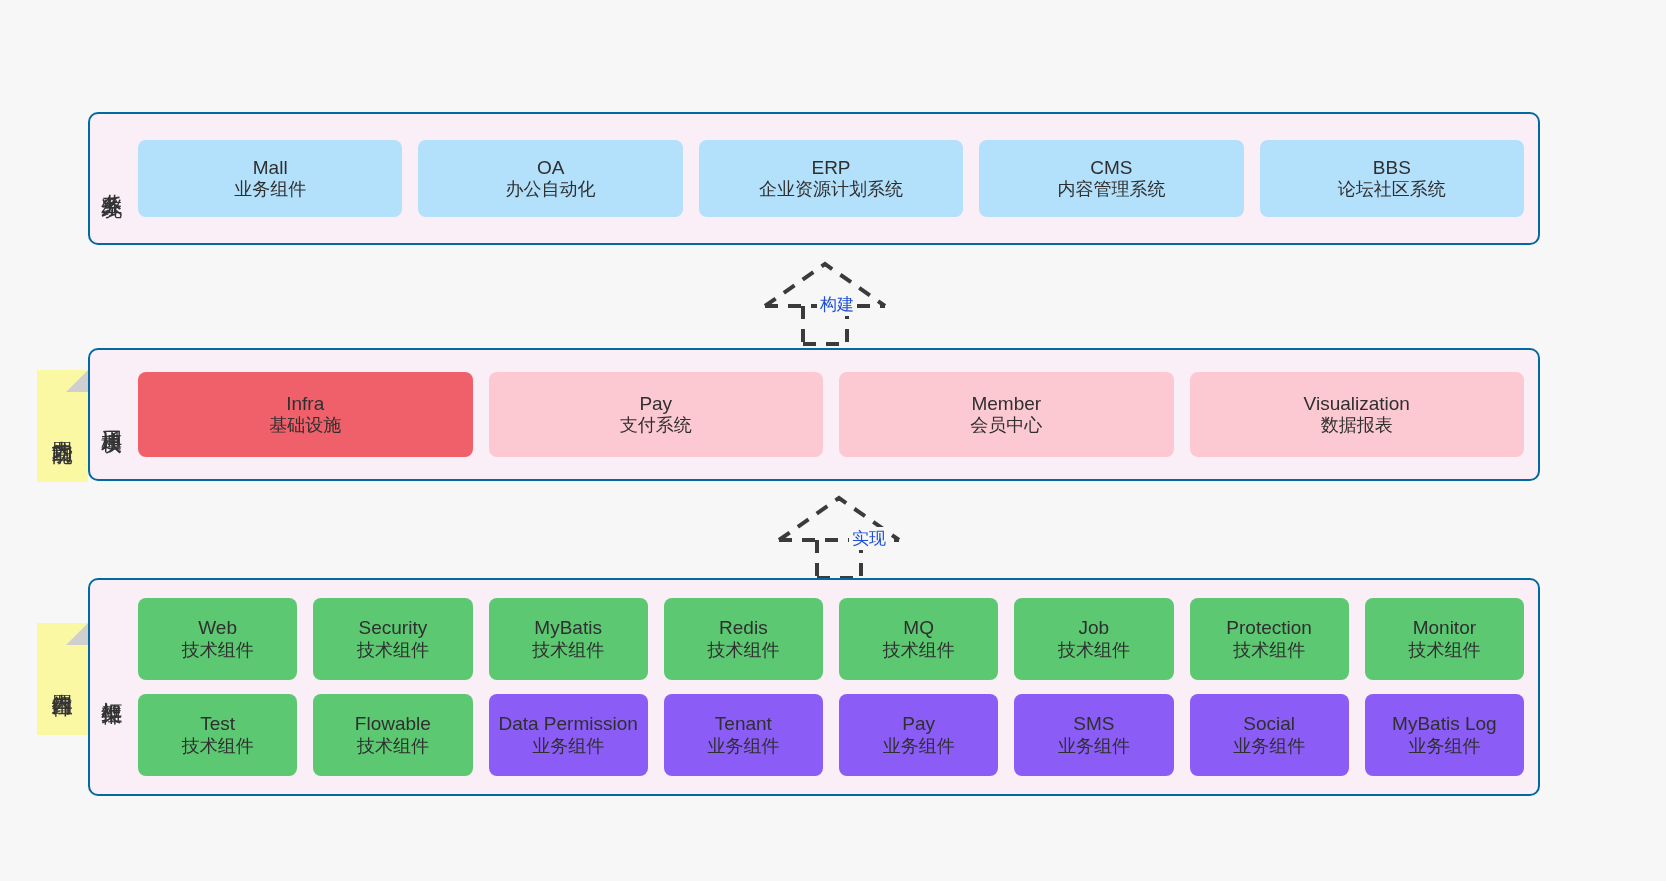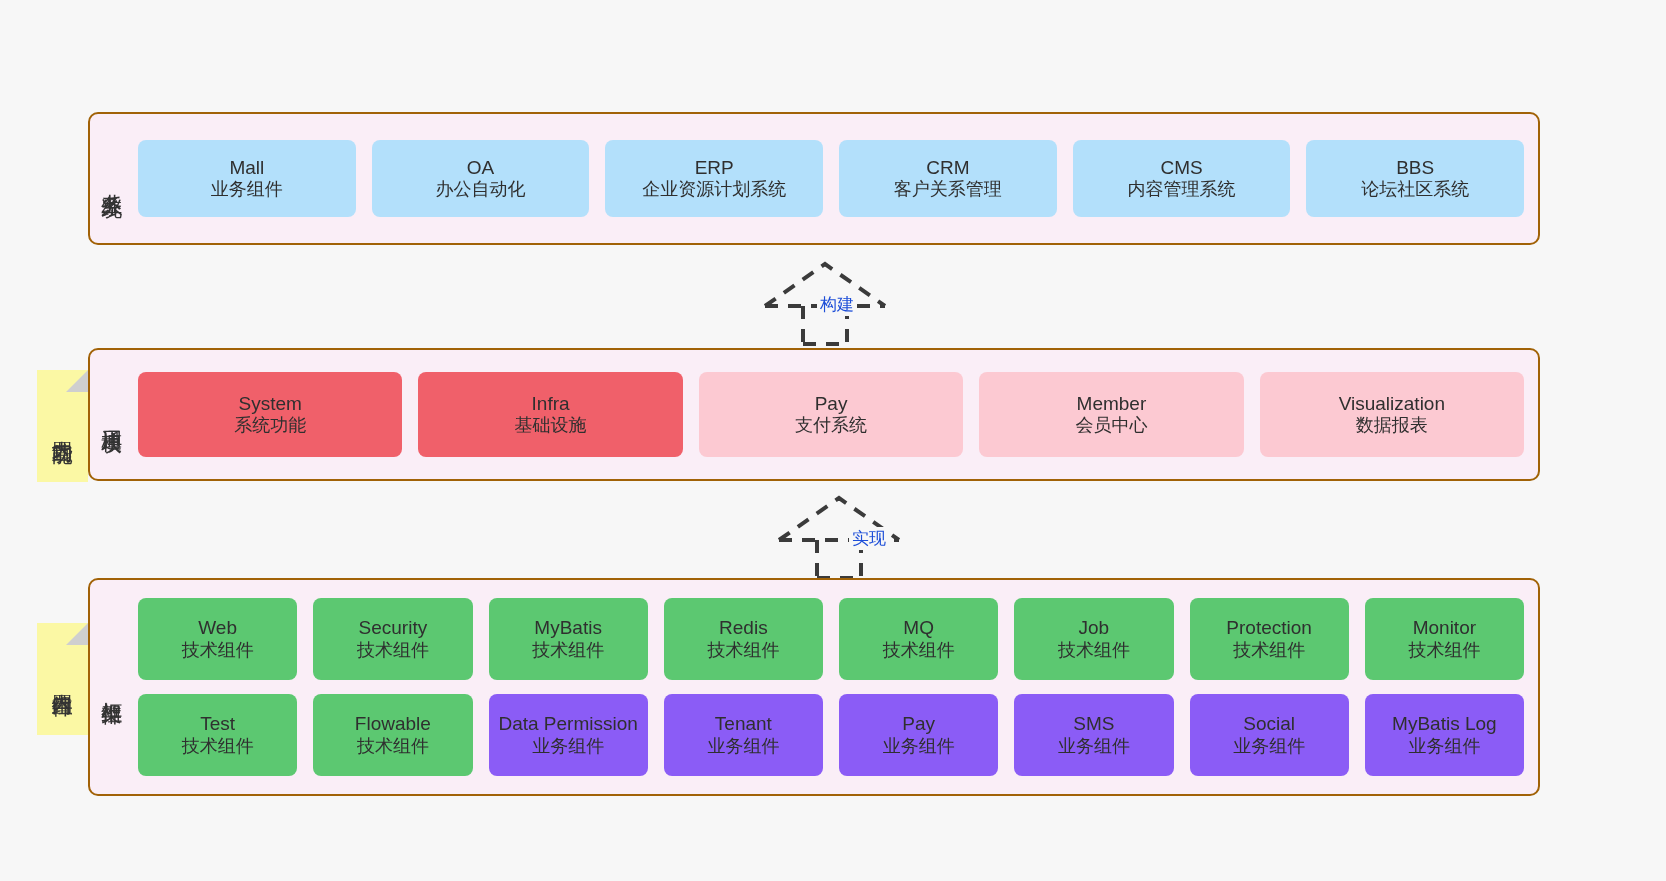--- a/index.html
+++ b/index.html
@@ -21,21 +21,21 @@
     left: 0; top: 0;
     width: 1666px;
     height: 881px;
   }
 
   
   .layer {
     position: absolute;
     box-sizing: border-box;
     background: #faeef7;
-    border: 2px solid #a16207;
+    border: 2px solid #0369a1;
     border-radius: 10px;
     display: flex;
     align-items: stretch;
   }
 
   
   .layer-label {
     flex: 0 0 auto;
     width: 44px;
     display: flex;
@@ -156,24 +156,20 @@
         </div>
         <div class="card">
           <span class="title">OA</span>
           <span class="sub">办公自动化</span>
         </div>
         <div class="card">
           <span class="title">ERP</span>
           <span class="sub">企业资源计划系统</span>
         </div>
         <div class="card">
-          <span class="title">CRM</span>
-          <span class="sub">客户关系管理</span>
-        </div>
-        <div class="card">
           <span class="title">CMS</span>
           <span class="sub">内容管理系统</span>
         </div>
         <div class="card">
           <span class="title">BBS</span>
           <span class="sub">论坛社区系统</span>
         </div>
       </div>
     </div>
   </div>
@@ -192,24 +188,20 @@
   <div class="note" id="note-functions">
     <span>内置功能</span>
     <span class="fold"></span>
   </div>
 
   <div class="layer" id="layer-common">
     <div class="layer-label">通用模块</div>
     <div class="layer-body">
       <div class="card-row">
         <div class="card red">
-          <span class="title">System</span>
-          <span class="sub">系统功能</span>
-        </div>
-        <div class="card red">
           <span class="title">Infra</span>
           <span class="sub">基础设施</span>
         </div>
         <div class="card pink">
           <span class="title">Pay</span>
           <span class="sub">支付系统</span>
         </div>
         <div class="card pink">
           <span class="title">Member</span>
           <span class="sub">会员中心</span>

